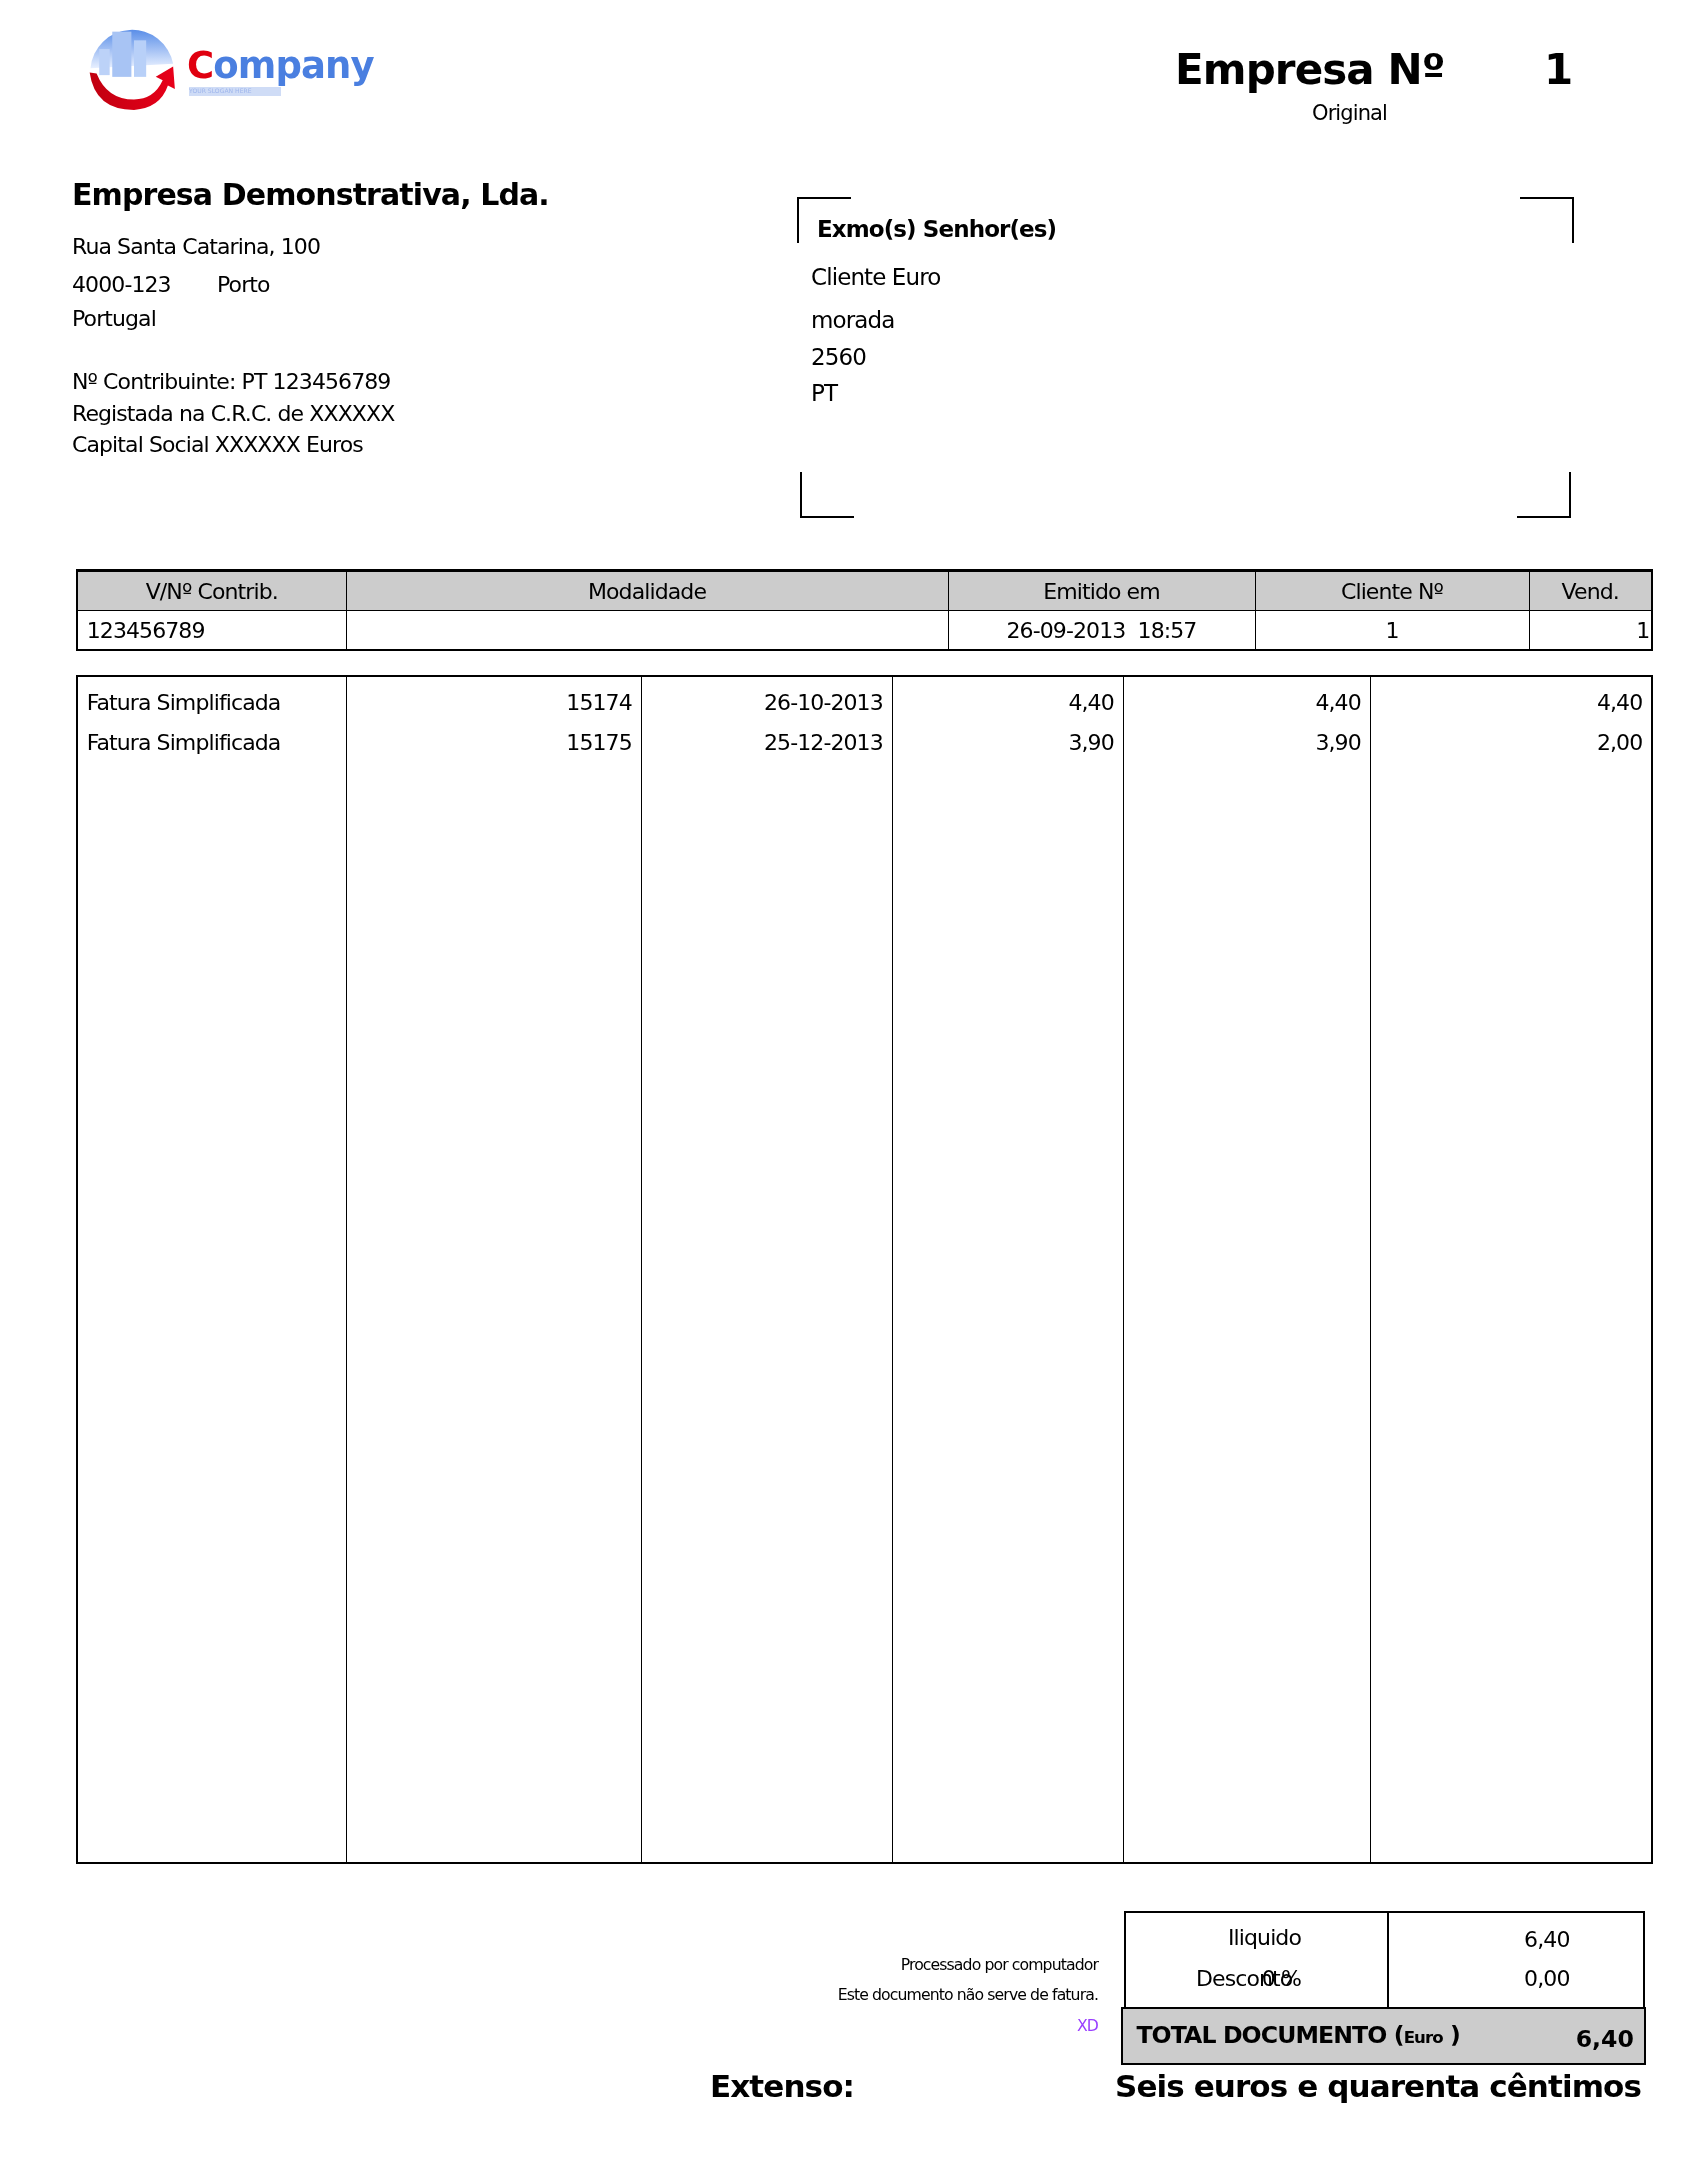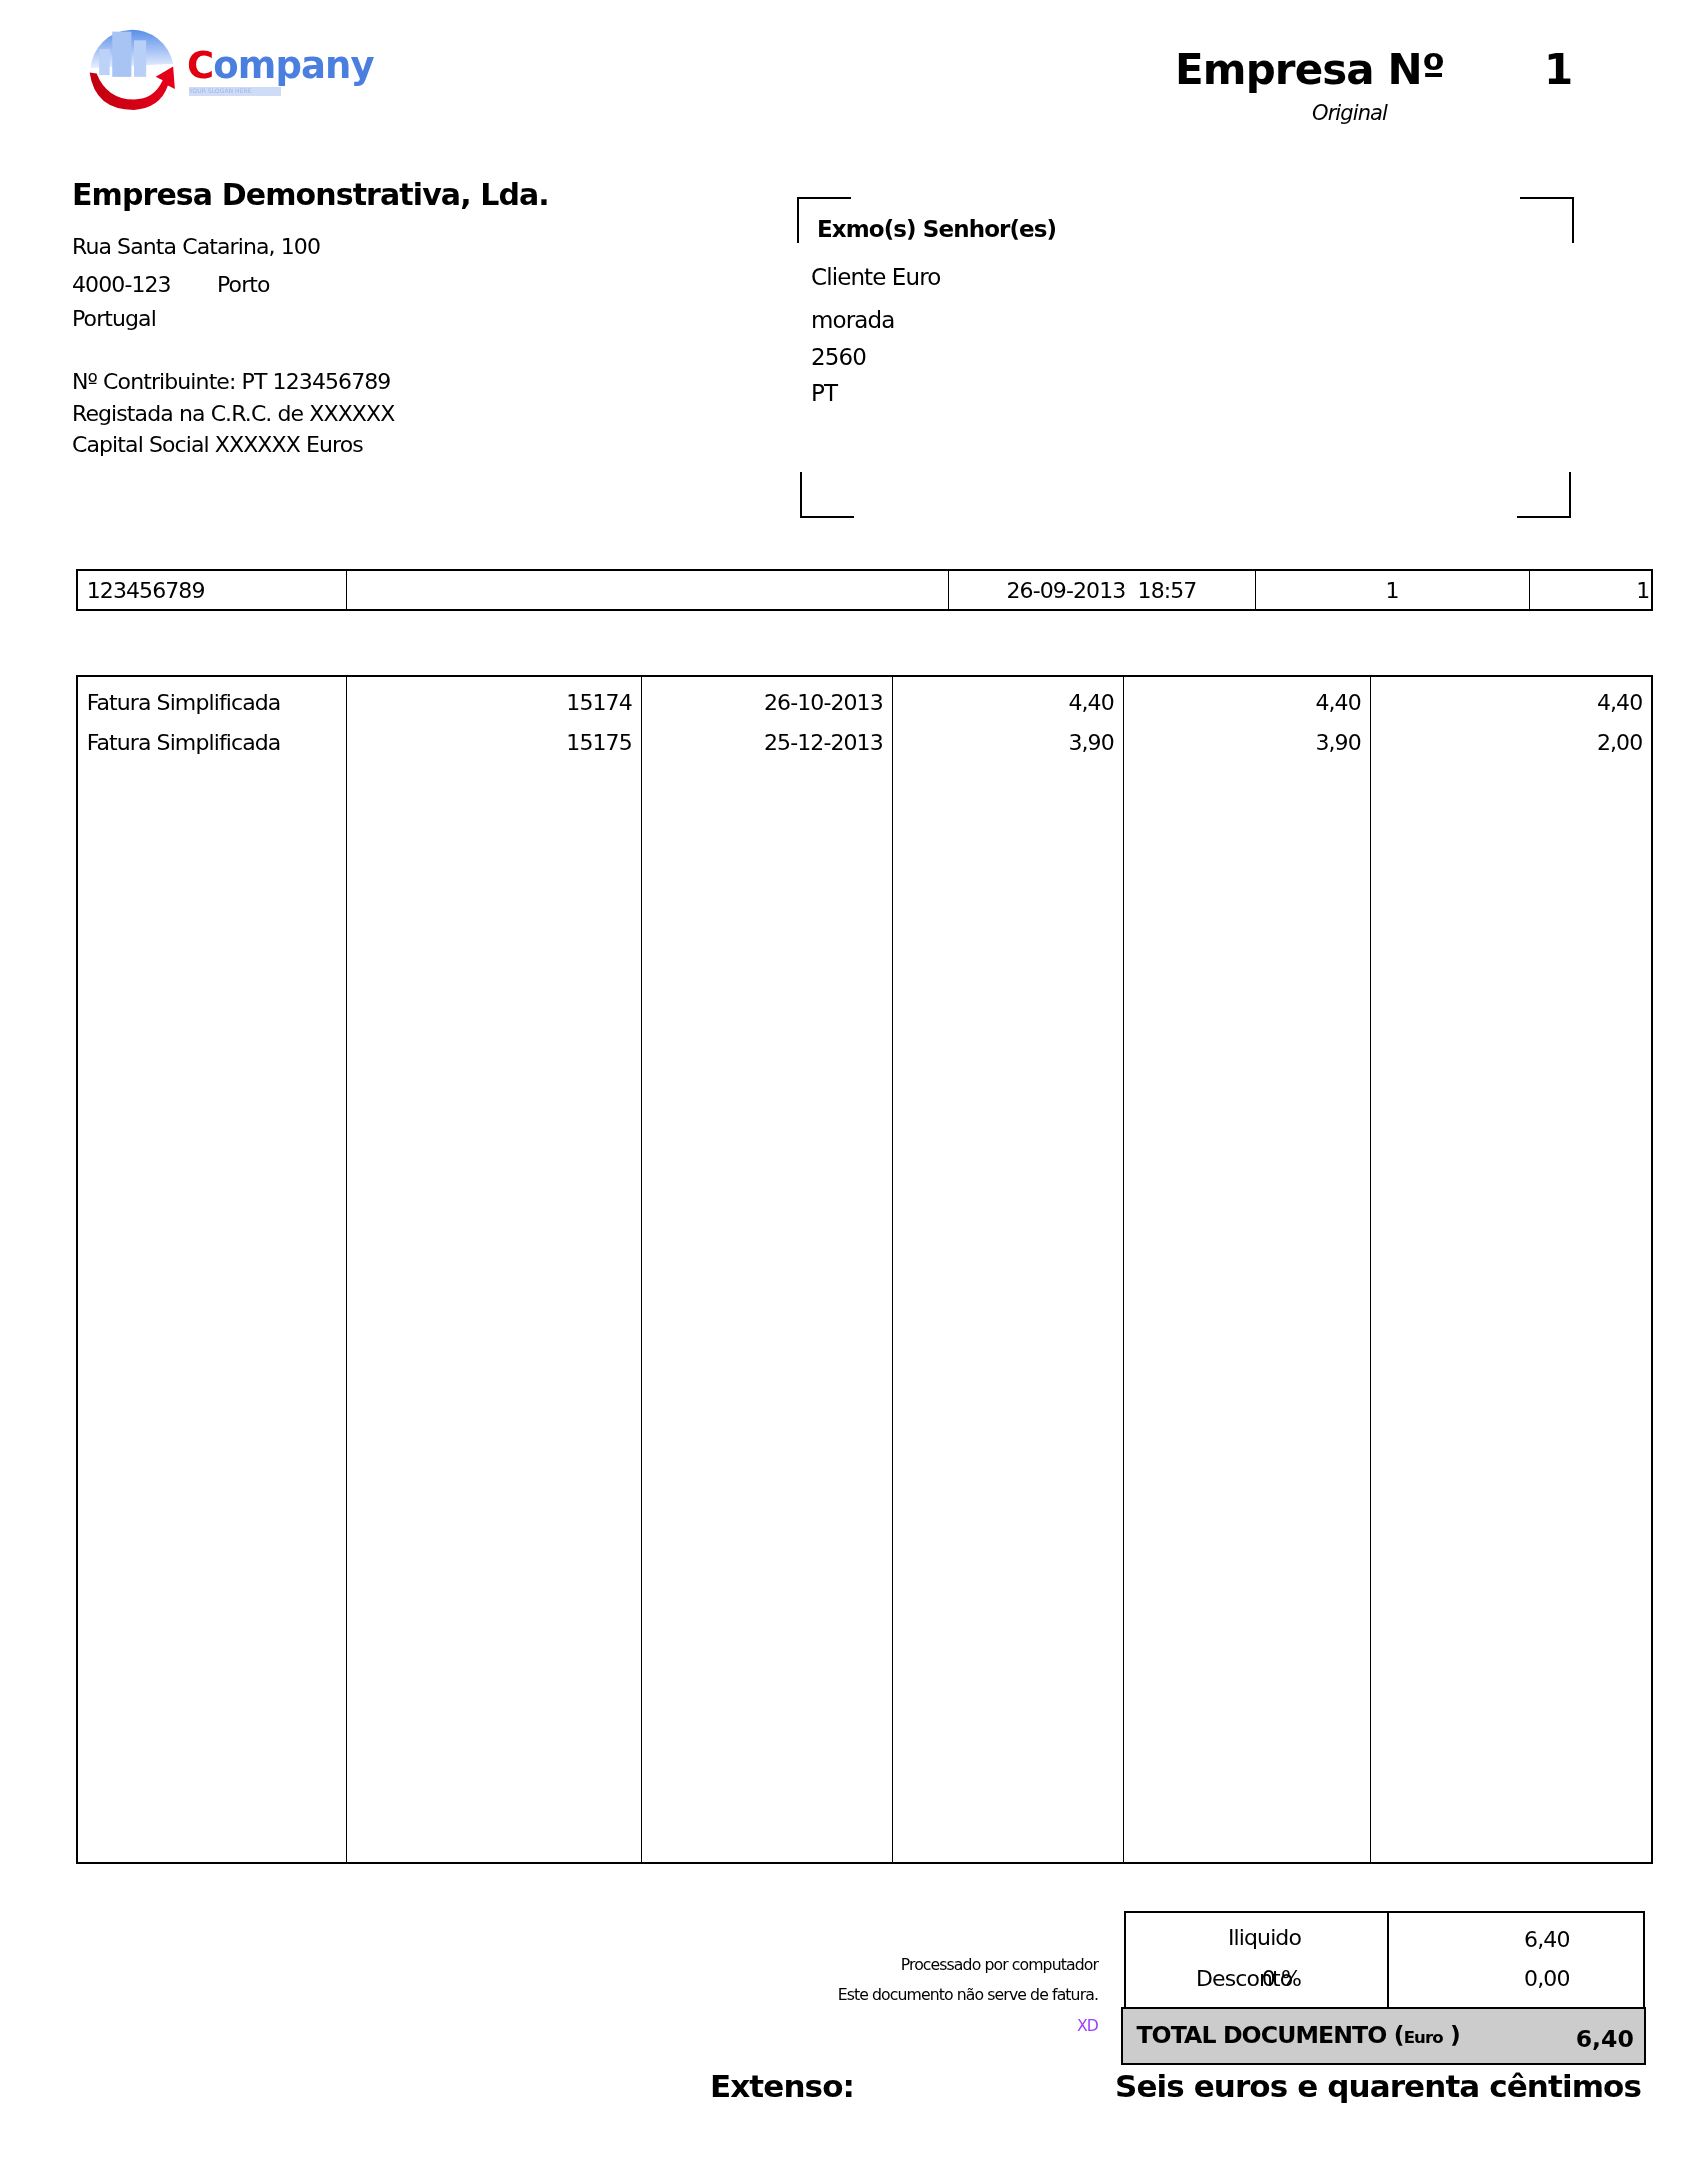--- a/index.html
+++ b/index.html
@@ -7,21 +7,21 @@
          font-family:"DejaVu Sans", "Liberation Sans", sans-serif; color:#000; }
   .abs { position:absolute; }
   .logo { left:77px; top:15.7px; width:297px; height:100px; }
   .logo-text { left:187px; top:44px; font-family:"DejaVu Sans", sans-serif; font-weight:bold;
                font-size:37px; color:#4a7fe0; letter-spacing:-0.9px; }
   .logo-text .c { color:#e00010; }
   .logo-slogan { left:189px; top:87px; width:92px; height:8.7px; background:#cfdcf6; font-size:6.1px;
                  color:#9fb6ec; line-height:8.7px; overflow:hidden; white-space:nowrap; }
   .title { left:1175px; top:45px; font-family:"DejaVu Sans", sans-serif; font-weight:bold; font-size:42px; letter-spacing:-0.9px; }
   .title-num { left:1544px; top:45px; font-weight:bold; font-size:42px; }
-  .title-sub { left:1312px; top:101px; font-size:21px; letter-spacing:-0.9px;font-style:italic; }
+  .title-sub { left:1312px; top:101px; font-size:21px; letter-spacing:-0.9px; }
   .company-name { left:72px; top:177px; font-weight:bold; font-size:30px; letter-spacing:-0.9px; }
   .line { left:72px; font-size:22px; letter-spacing:-0.9px; white-space:nowrap; }
   .client-box { left:797px; top:197px; width:777px; height:321px; }
   .corner { position:absolute; width:52px; height:44px; border-color:#000; border-style:solid; border-width:0; }
   .corner.tl { left:0; top:0; border-top-width:2.6px; border-left-width:2.6px; }
   .corner.tr { right:0; top:0; border-top-width:2.6px; border-right-width:2.6px; }
   .corner.bl { left:2.6px; bottom:0; border-bottom-width:2.6px; border-left-width:2.6px; }
   .corner.br { right:2.6px; bottom:0; border-bottom-width:2.6px; border-right-width:2.6px; }
   .client-head { left:817px; top:216px; font-weight:bold; font-size:23px; letter-spacing:-0.9px; }
   .client-line { left:811px; font-size:23px; letter-spacing:-0.9px; }
@@ -105,20 +105,27 @@
 
 <table class="info">
   <colgroup>
       <col style="width:269px">
       <col style="width:602px">
       <col style="width:307px">
       <col style="width:274px">
       <col style="width:123px">
     </colgroup>
   <tbody>
+      <tr>
+    <th>V/Nº Contrib.</th>
+    <th>Modalidade</th>
+    <th>Emitido em</th>
+    <th>Cliente Nº</th>
+    <th>Vend.</th>
+  </tr>
   <tr>
     <td>123456789</td>
     <td></td>
     <td class="c" style="white-space:pre">26-09-2013  18:57</td>
     <td class="c">1</td>
     <td class="r" style="padding-right:1.7px">1</td>
   </tr>
 </tbody>
   </table>
 

